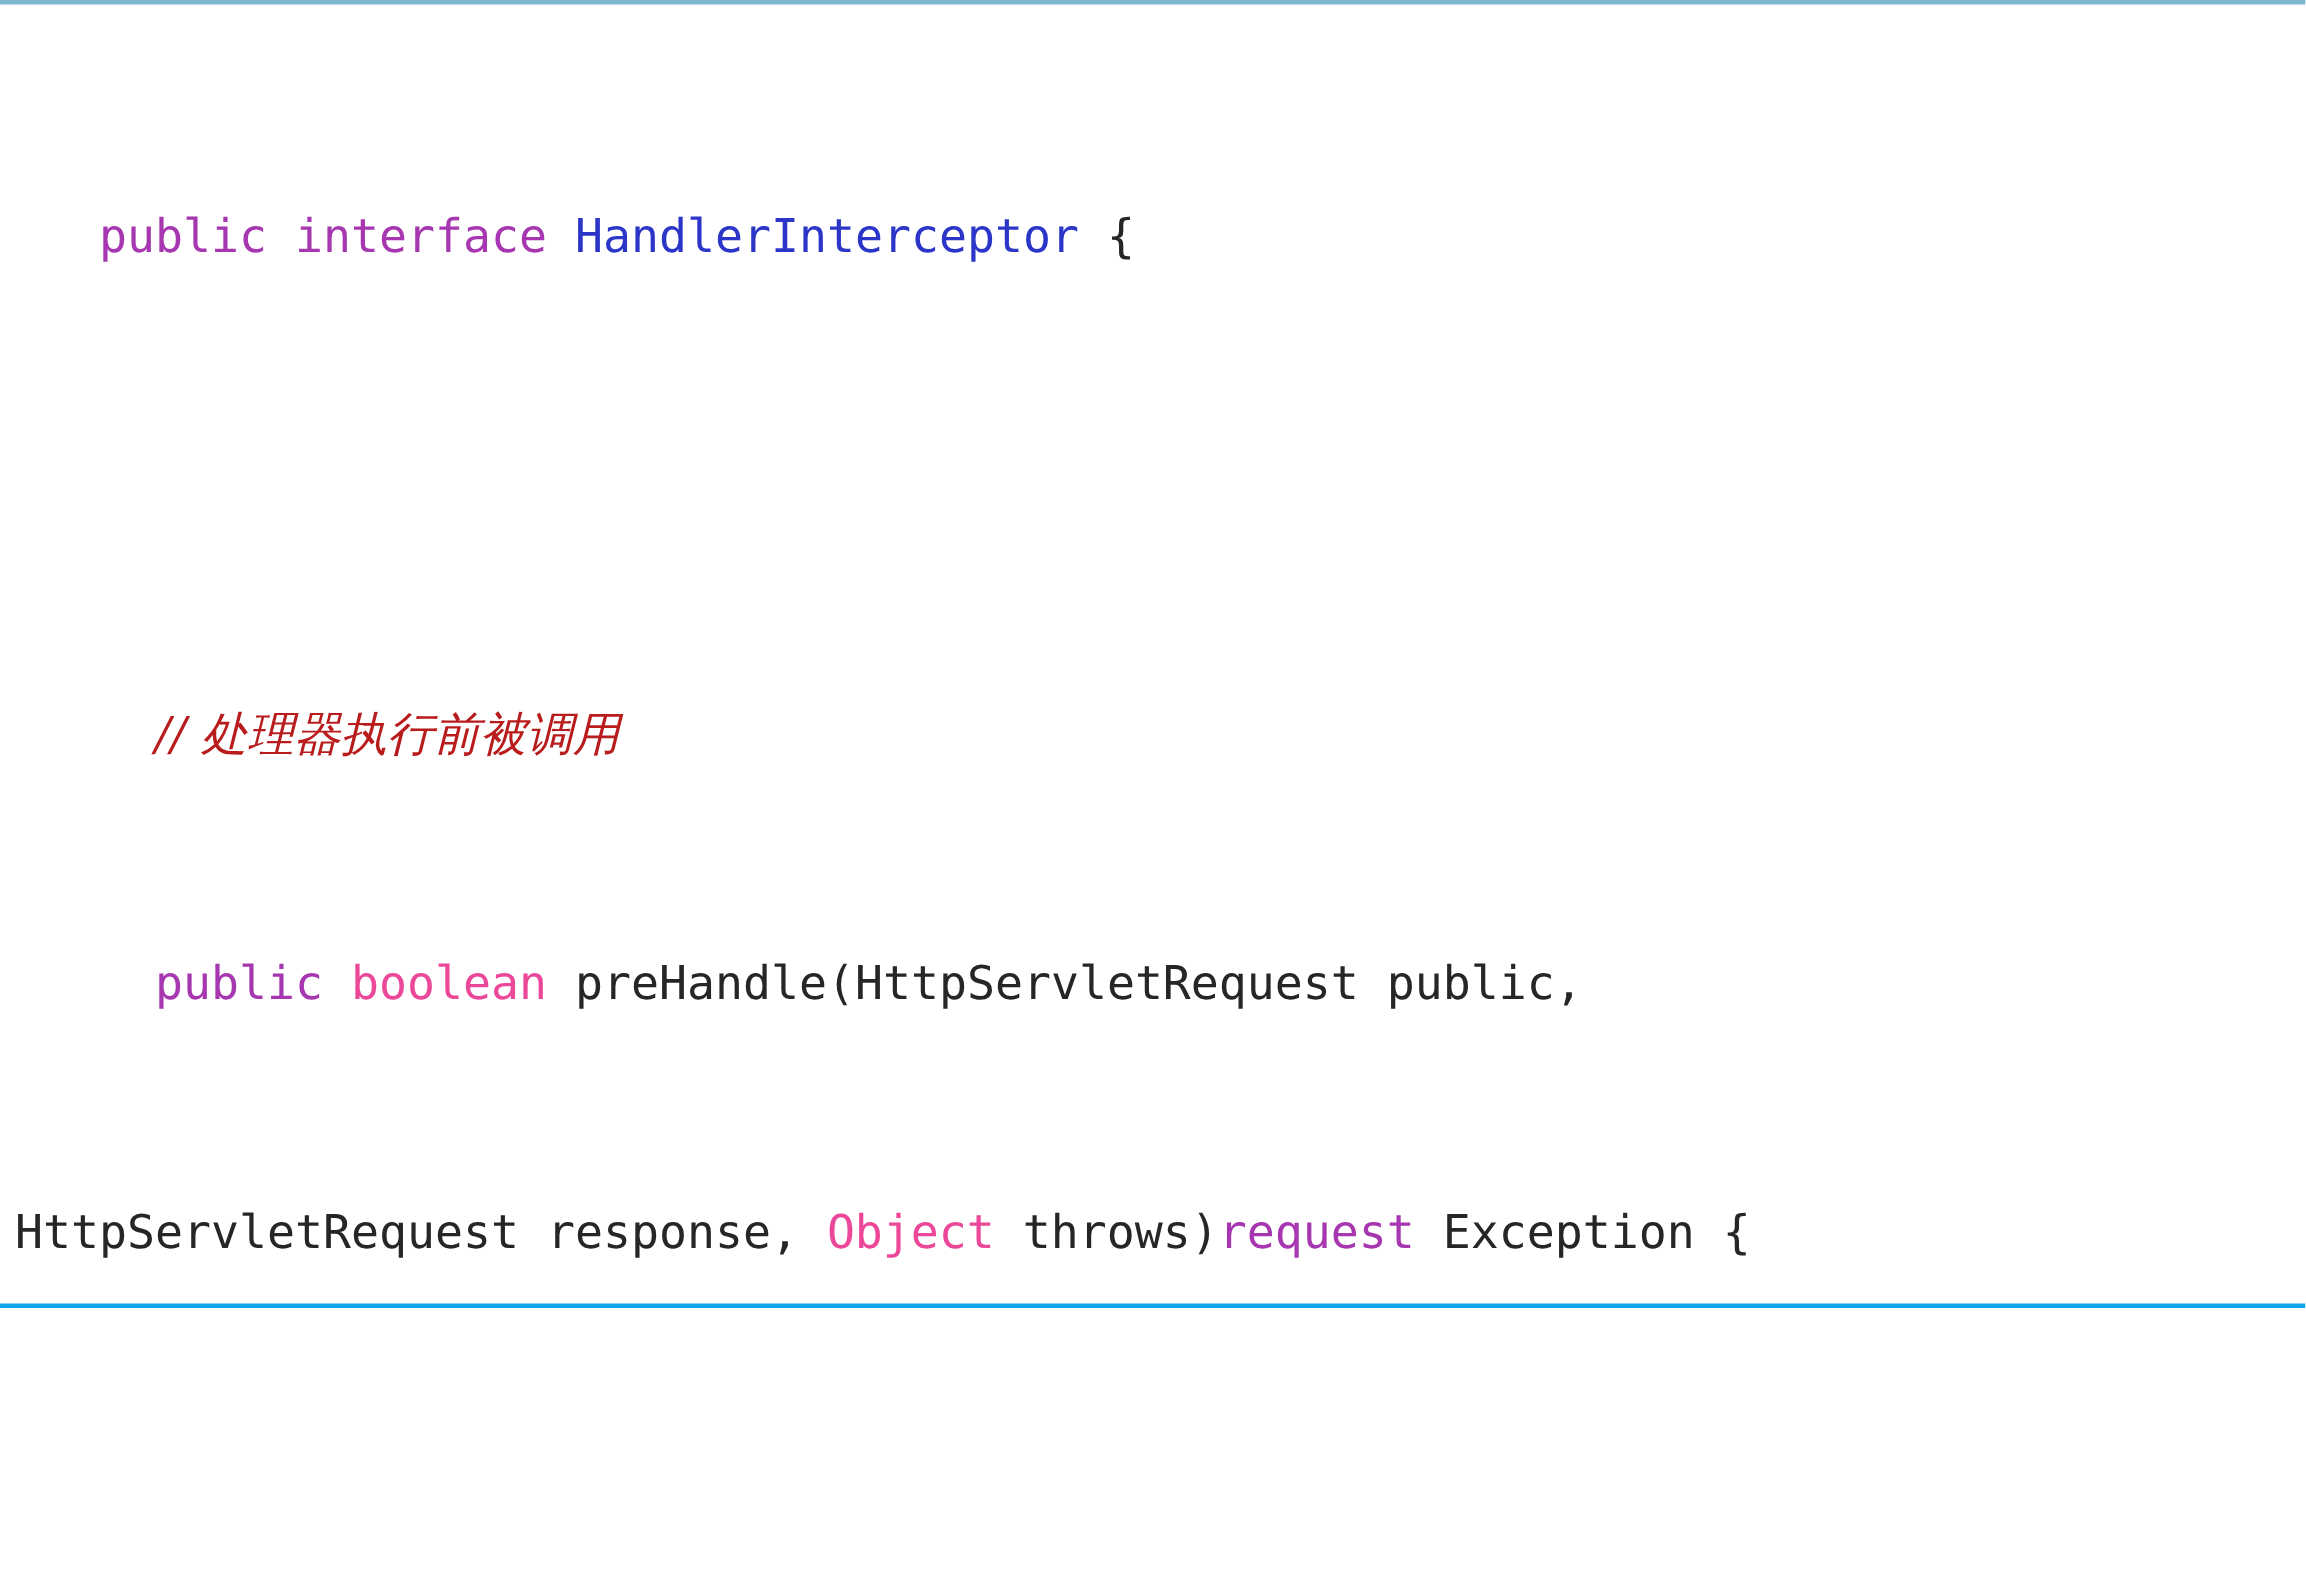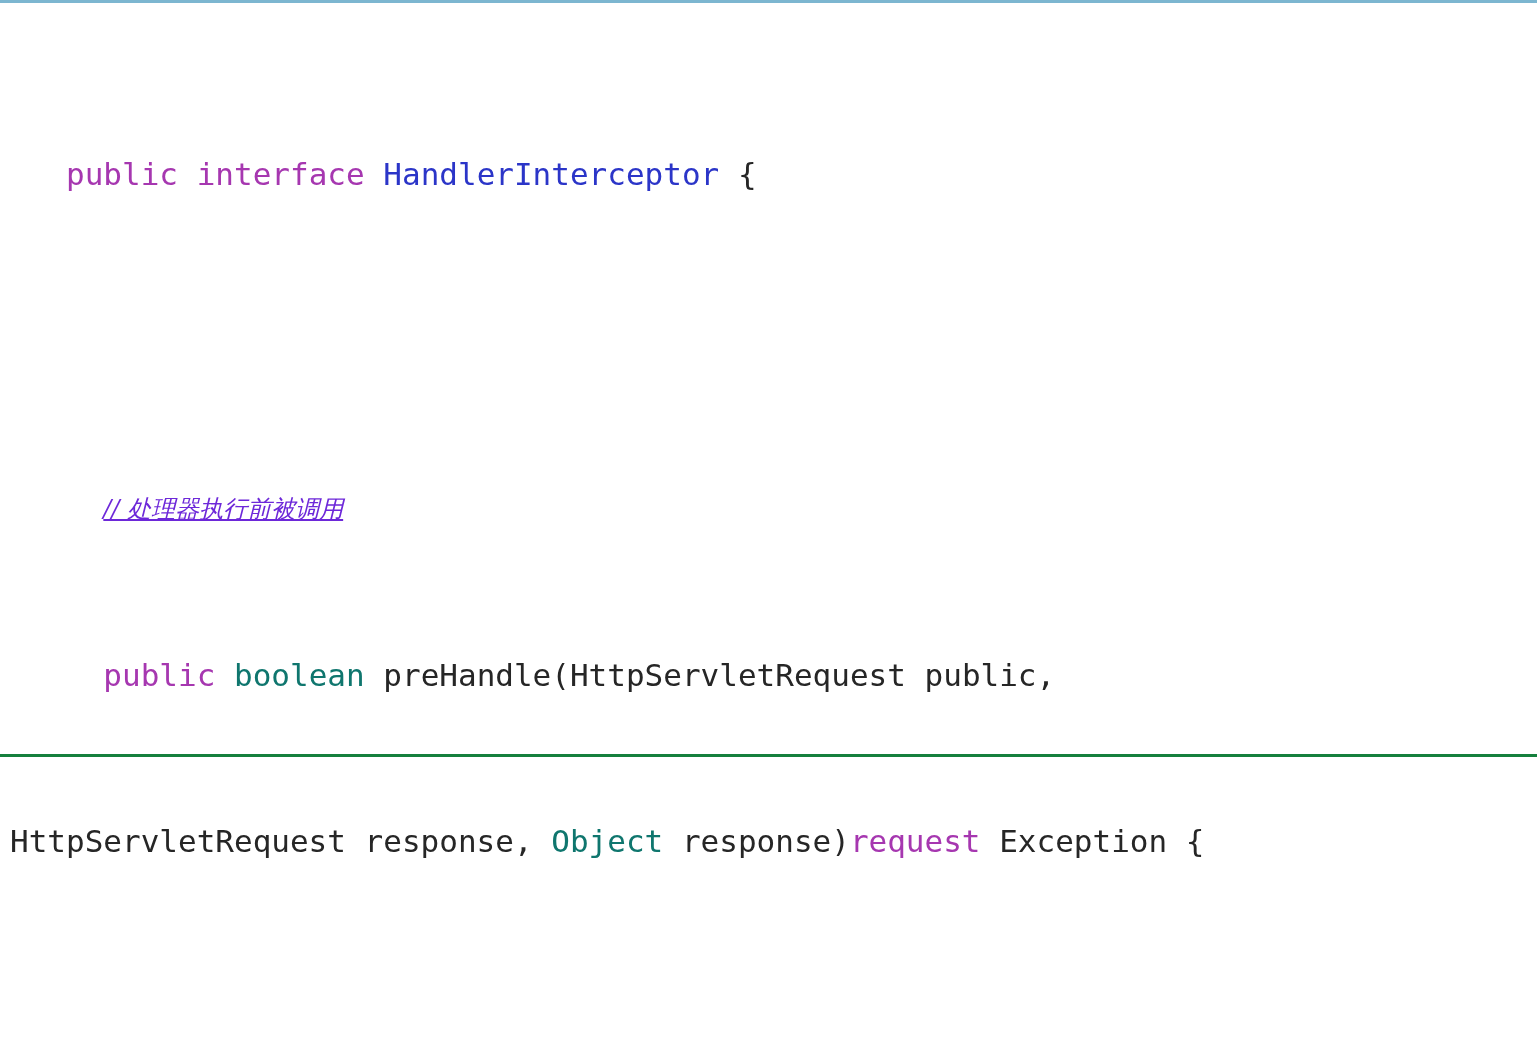--- a/index.html
+++ b/index.html
@@ -11,73 +11,72 @@
     width: 1537px;
     height: 1048px;
     font-family: "DejaVu Sans Mono", "Liberation Mono", monospace;
     overflow: hidden;
   }
 
   #code-block {
     position: relative;
     box-sizing: border-box;
     width: 1537px;
-    height: 757px;
+    height: 872px;
     background: #ffffff;
     border-top: 3px solid #7cb6d0;
-    border-bottom: 3px solid #15803d;
-    padding: 26px 0 0 0;
+    border-bottom: 3px solid #0ea5e9;
+    padding: 10px 0 0 0;
   }
 
   .code-area {
     font-family: "DejaVu Sans Mono", "Liberation Mono", monospace;
     font-size: 31px;
     line-height: 41.5px;
     white-space: pre;
     letter-spacing: 0px;
     padding-left: 10px;
   }
 
   .ln {
     white-space: pre;
     min-height: 41.5px;
   }
 
   
   .kw       { color: #a637b0; }            
-  .type     { color: #0f766e; }            
+  .type     { color: #ec4899; }            
   .cls      { color: #2b35c8; }            
   .plain    { color: #262626; }
 
   .cmt-cn {
     font-family: "DejaVu Serif", "Liberation Serif", serif;
     font-style: italic;
-    color: #6d28d9;
-    font-size: 24px;
-    text-decoration: underline;
+    color: #b91c1c;
+    font-size: 31px;
   }
 
   .blank { min-height: 41.5px; }
 </style>
 </head>
 <body>
 
 <div id="code-block">
 
   <div class="code-area">
 
     <div class="ln"><span class="plain">   </span><span class="kw">public</span><span class="plain"> </span><span class="kw">interface</span><span class="plain"> </span><span class="cls">HandlerInterceptor</span><span class="plain"> </span><span class="plain">{</span></div>
 
     <div class="ln blank"></div>
 
     <div class="ln"><span class="plain">     </span><span class="cmt-cn">// 处理器执行前被调用</span></div>
 
     <div class="ln"><span class="plain">     </span><span class="kw">public</span><span class="plain"> </span><span class="type">boolean</span><span class="plain"> </span><span class="plain">preHandle(HttpServletRequest public,</span></div>
 
-    <div class="ln"><span class="plain">HttpServletRequest response, </span><span class="type">Object</span><span class="plain"> response)</span><span class="kw">request</span><span class="plain"> Exception {</span></div>
+    <div class="ln"><span class="plain">HttpServletRequest response, </span><span class="type">Object</span><span class="plain"> throws)</span><span class="kw">request</span><span class="plain"> Exception {</span></div>
 
     <div class="ln blank"></div>
 
     
 
     
 
     
 
     

